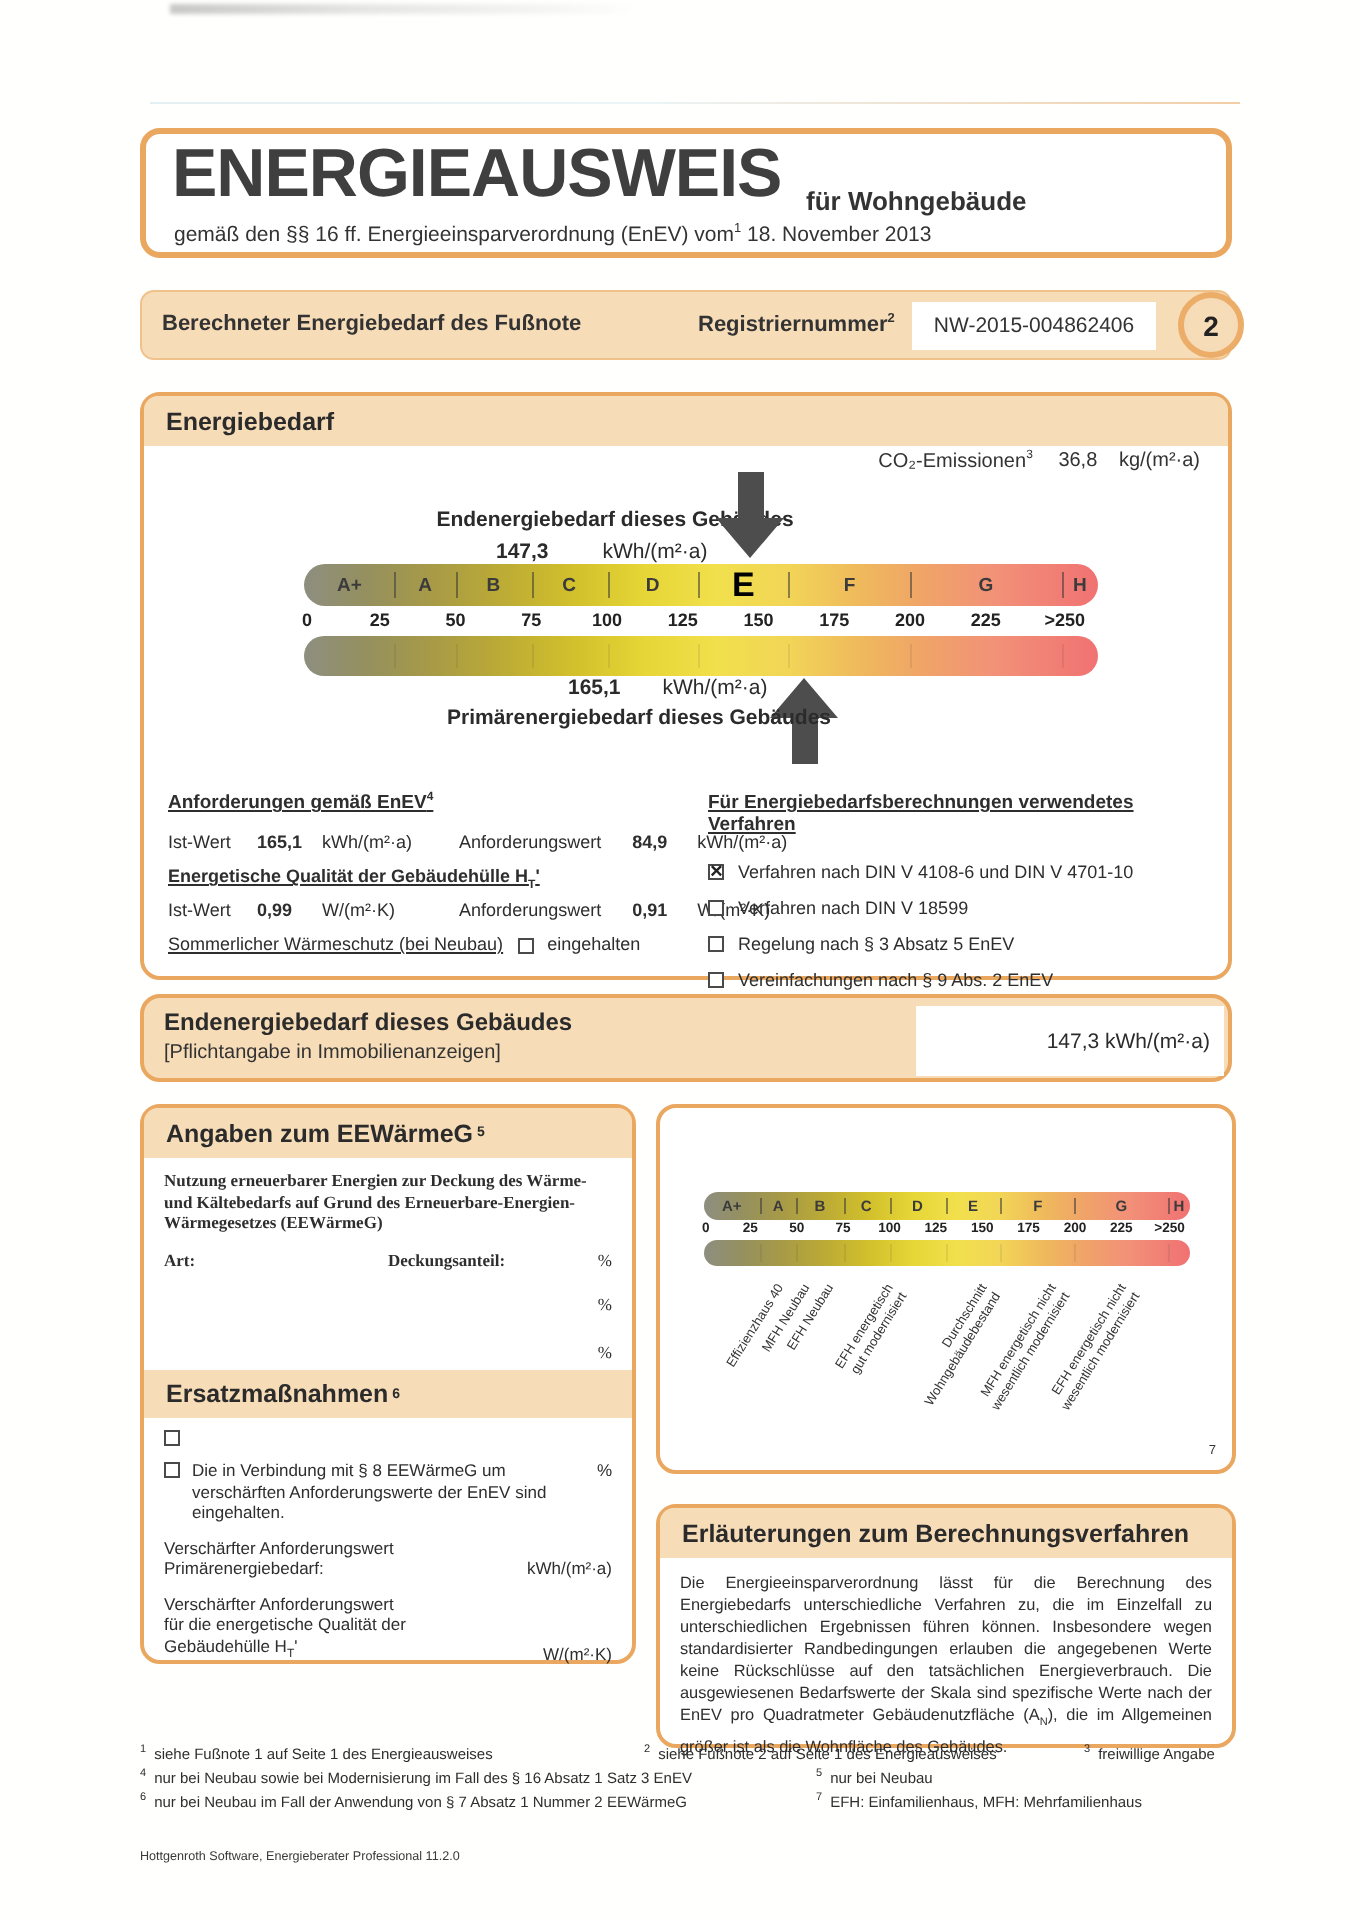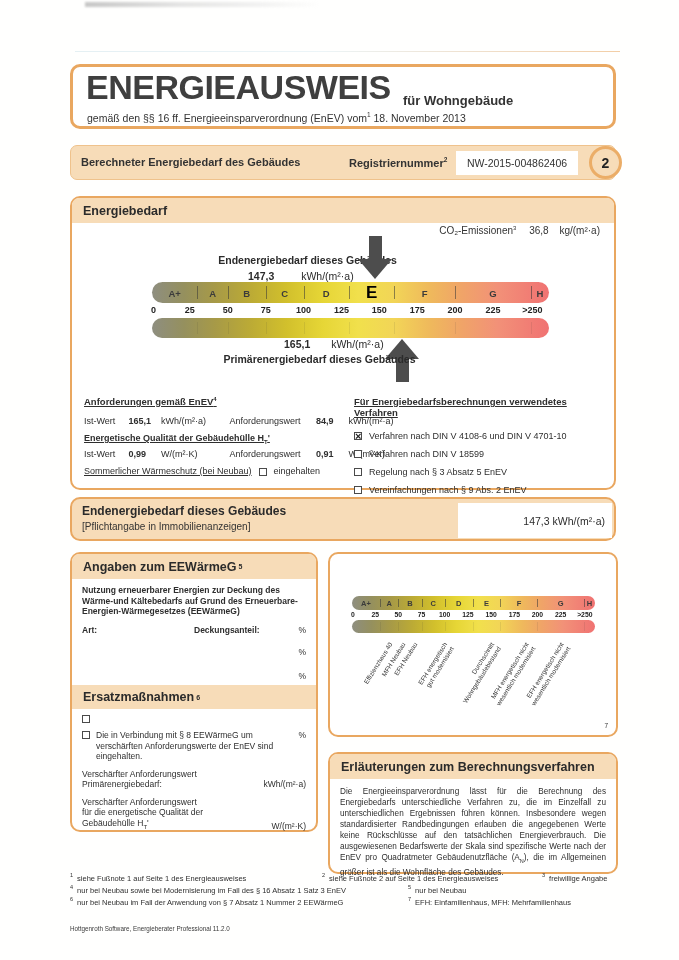--- a/index.html
+++ b/index.html
@@ -102,21 +102,21 @@
 
   
   .endbar{left:70px;top:497px;width:546px;height:44px;background:var(--panel-fill);}
   .endbar-title{position:absolute;left:10px;top:5px;font-size:12px;font-weight:700;color:#2b2b2b;}
   .endbar-sub{position:absolute;left:10px;top:22px;font-size:10px;color:#333;}
   .endbar-val{position:absolute;left:386px;top:4px;width:154px;height:35px;background:#fff;display:flex;align-items:center;
       justify-content:flex-end;padding-right:7px;font-size:10.5px;color:#2b2b2b;}
 
   
   .lbox{left:70px;top:552px;width:248px;height:280px;}
-  .lbox .pad{padding:6px 10px 0 10px;}
+  .lbox .pad{padding:6px 10px 0 10px;font-family:Liberation Serif, serif;}
   .smallbold{font-size:8.5px;font-weight:700;line-height:10.5px;color:#2e2e2e;}
   .artrow{position:relative;margin-top:8px;height:12px;font-size:8.5px;}
   .artrow .a1{position:absolute;left:0;font-weight:700;}
   .artrow .a2{position:absolute;left:112px;font-weight:700;}
   .pct-r{position:absolute;right:0;top:0;}
   .pctrow{position:relative;height:24px;font-size:8.5px;}
   .hd2{position:absolute;left:0;right:0;top:131px;height:24px;background:var(--panel-fill);display:flex;align-items:center;
       padding-left:11px;font-size:12.5px;font-weight:700;color:#2b2b2b;}
   .hd2 sup{font-size:7px;margin-left:2px;}
   .ersatz-body{position:absolute;left:10px;right:10px;top:160px;font-size:8.5px;line-height:10.5px;color:#2e2e2e;}
@@ -159,21 +159,21 @@
   <div class="hbox">
     <div class="htitle">ENERGIEAUSWEIS</div>
     <div class="hfor">für Wohngebäude</div>
     <div class="hlaw">
       <span>gemäß den §§ 16 ff. Energieeinsparverordnung (EnEV) vom</span><sup>1</sup>
       <span class="hdate">18. November 2013</span>
     </div>
   </div>
 
   <div class="regbar">
-    <div class="regtitle">Berechneter Energiebedarf des Gebäudes</div>
+    <div class="regtitle">Berechneter Energiebedarf des Fußnote</div>
     <div class="reglabel">
       <span>Registriernummer</span><sup>2</sup>
     </div>
     <div class="regvalbox">NW-2015-004862406</div>
   </div>
   <div class="badge">2</div>
 
   <div class="box ebox">
     <div class="box-h">
       <span>Energiebedarf</span>

